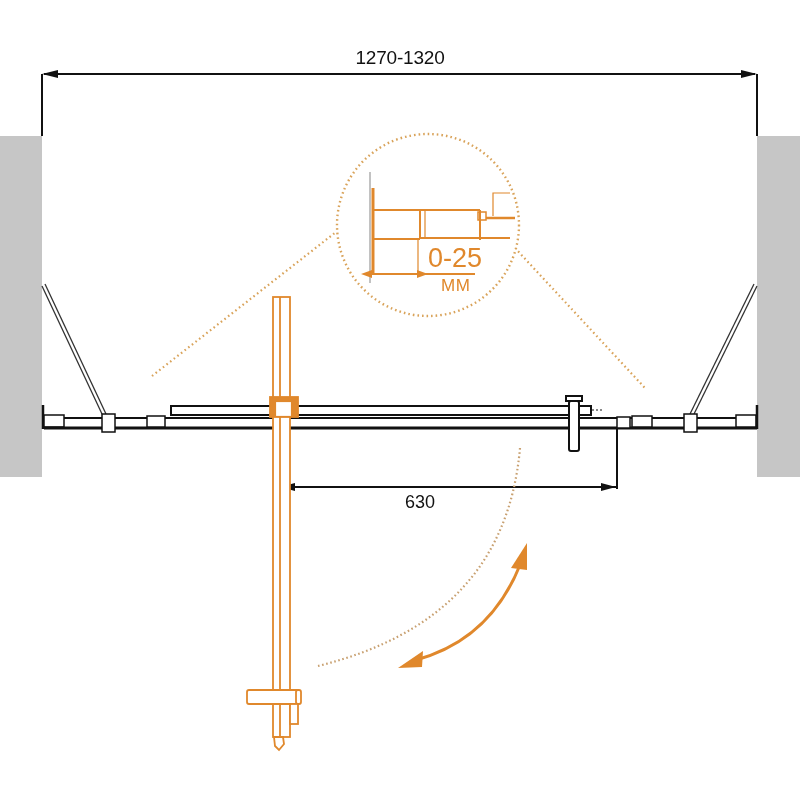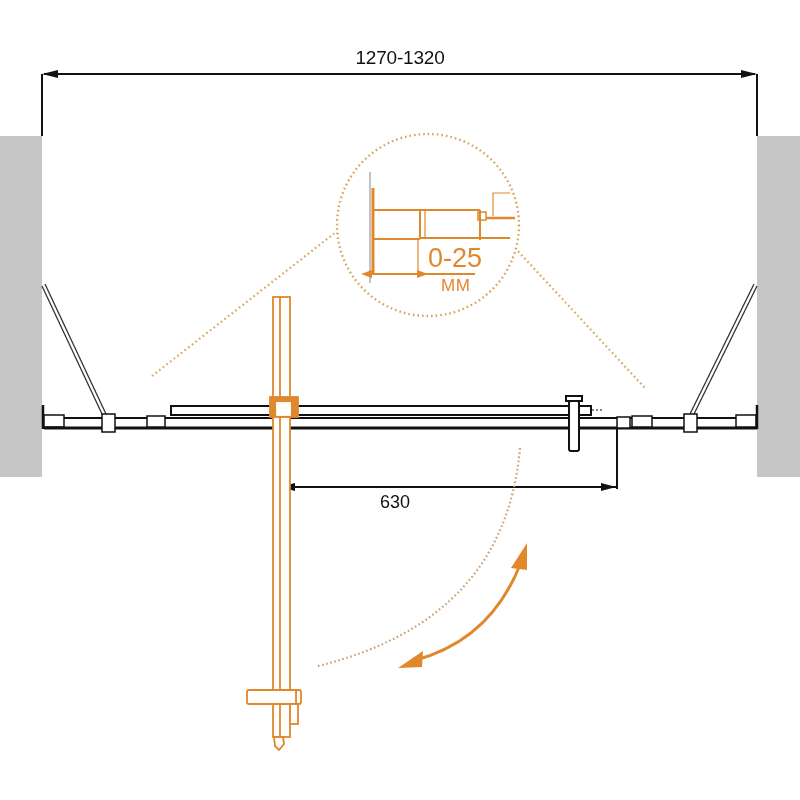--- a/index.html
+++ b/index.html
@@ -1,21 +1,21 @@
 <!DOCTYPE html>
 <html><head>
   <meta charset="utf-8">
   <style>
     html, body { margin: 0; padding: 0; background: #ffffff; }
     body { width: 800px; height: 800px; overflow: hidden; }
     .stage { position: relative; width: 800px; height: 729px; }
     svg { position: absolute; left: 0; top: 0; }
     .lbl { position: absolute; font-family: "Liberation Sans", "DejaVu Sans", sans-serif; color: #111; white-space: nowrap; text-align: right; }
     .lbl-width { left: 0; width: 800px; text-align: center; top: 47px; font-size: 19px; letter-spacing: -0.2px; }
-    .lbl-630 { left: 380px; width: 80px; text-align: left; top: 492px; font-size: 18px; }
+    .lbl-630 { left: 380px; width: 80px; text-align: center; top: 492px; font-size: 18px; }
     .lbl-range { left: 428px; top: 243px; font-size: 27px; color: #e0882c; }
     .lbl-mm { left: 441px; top: 276px; font-size: 17px; color: #e0882c; letter-spacing: 0.5px; }
   </style>
 </head>
 <body>
 
 <div class="stage">
   <svg width="800" height="800" viewBox="0 0 800 800">
 
     <rect x="0" y="136" width="42" height="341" fill="#c6c6c6"></rect>

